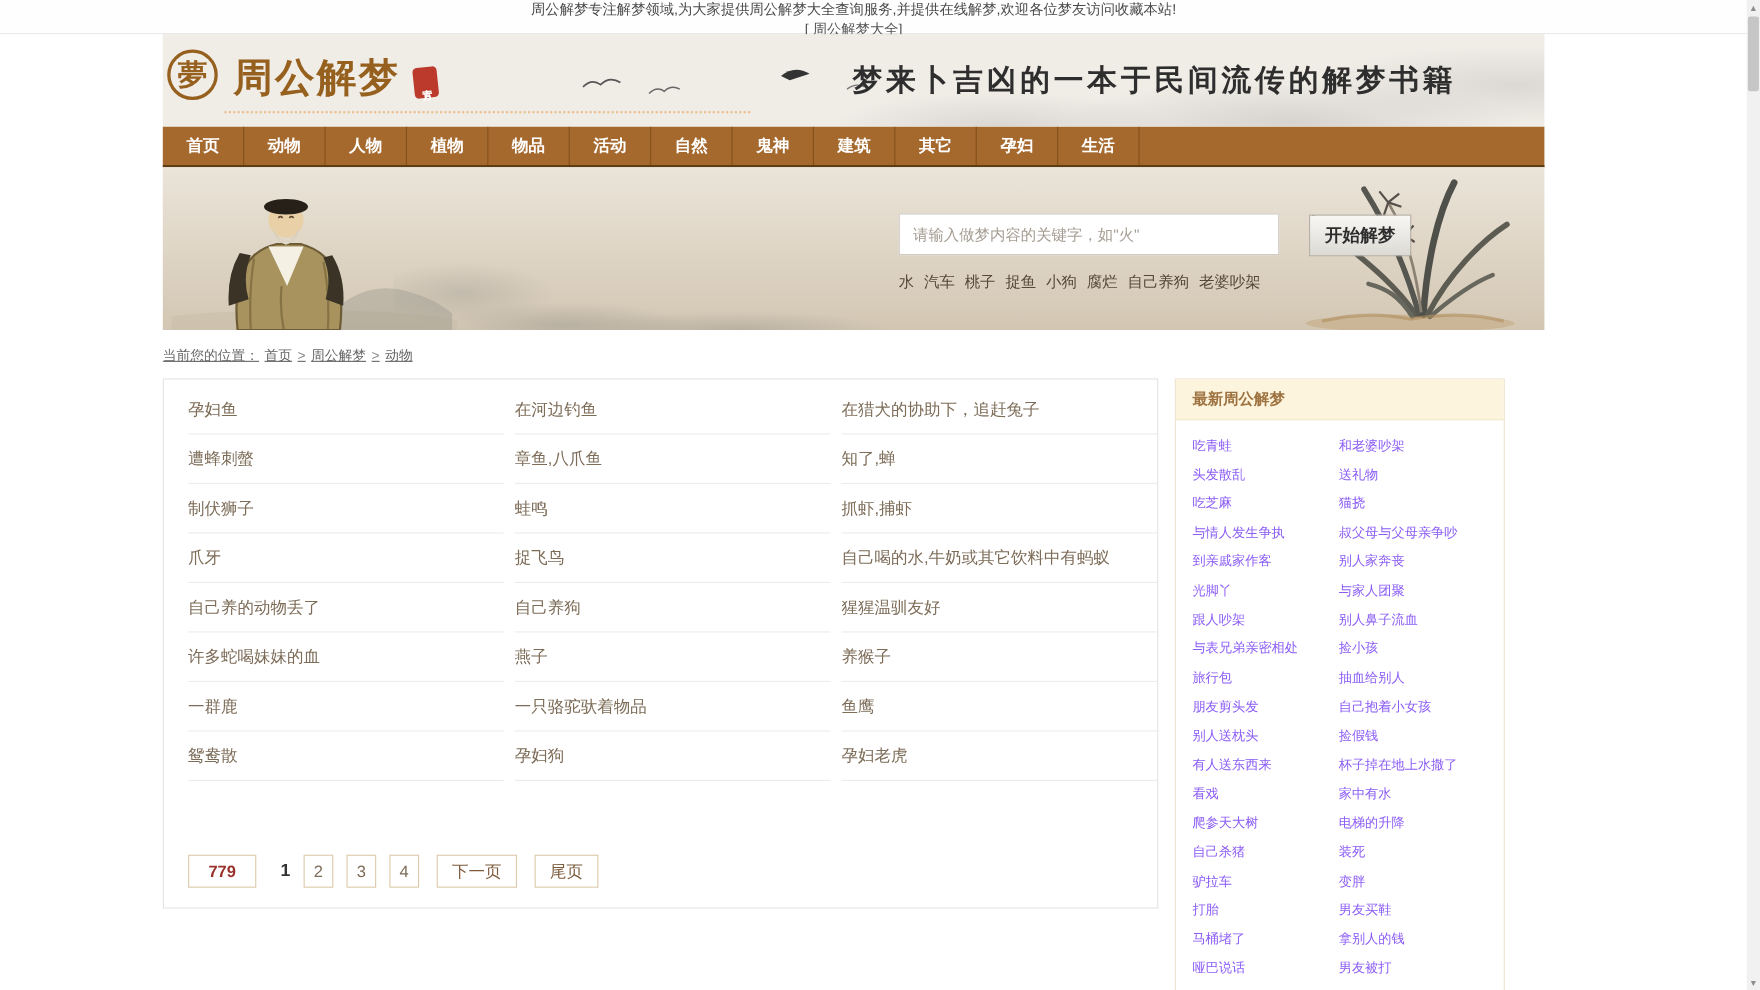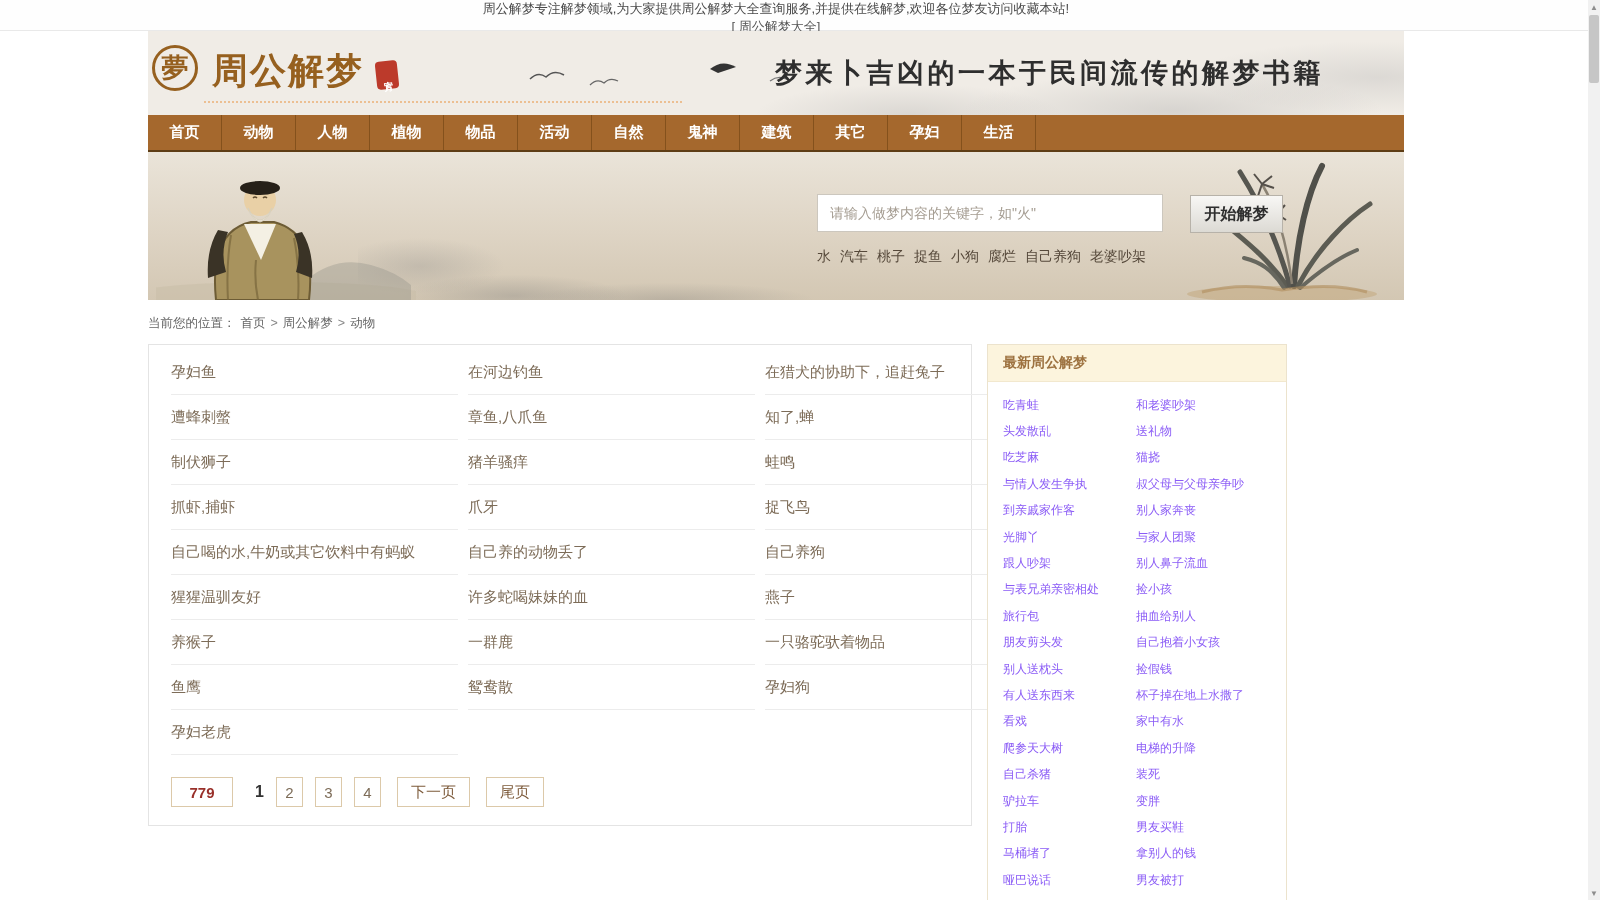--- a/index.html
+++ b/index.html
@@ -56,28 +56,28 @@
     border:1px solid #ccc7be; padding:0 12px; font-size:14px; color:#333; background:#fff; outline:none; }
   .search-input::placeholder { color:#a59d92; }
   .search-button { position:absolute; left:1042px; top:43px; width:93px; height:38px;
     background:linear-gradient(#f8f7f5,#dcdad4); border:1px solid #b7b2a9; font-size:16px;
     font-weight:bold; color:#2e2e2e; cursor:pointer; font-family:inherit; }
   .hot-words { position:absolute; left:669px; top:96px; font-size:14px; display:flex; gap:9px; }
   .hot-word { color:#55483a; text-decoration:none; cursor:pointer; }
 
   
   .breadcrumb { margin-top:14px; height:18px; display:flex; align-items:center; gap:5px;
-    font-size:12.5px; color:#666; }
+    font-size:12.5px; color:#666;text-decoration:underline; }
   .bc-link { color:#666; text-decoration:none; cursor:pointer; }
   .bc-sep { color:#888; }
 
   
   .content-row { display:flex; gap:15px; margin-top:12px; align-items:flex-start; }
 
-  .list-box { width:824px; background:#fff; border:1px solid #e4e4e4; padding:5px 0 18px 22px; }
+  .list-box { width:905px; background:#fff; border:1px solid #e4e4e4; padding:5px 0 18px 22px; }
   .dream-grid { display:grid; grid-template-columns:287px 287px 287px; column-gap:10px; }
   .dream-cell { height:45px; display:flex; align-items:center; border-bottom:1px solid #ececec; font-size:15px; }
   .dream-cell.empty { border-bottom:none; }
   .dream-link { color:#7d6c58; text-decoration:none; cursor:pointer; }
 
   .pagination { margin-top:22px; display:flex; align-items:center; gap:12px; font-size:15px; }
   .page-total { min-width:62px; height:30px; border:1px solid #dcc9a9; display:flex; align-items:center;
     justify-content:center; color:#99302a; font-weight:bold; padding:0 8px; }
   .page-current { font-weight:bold; color:#333; margin-left:10px; font-size:16px; }
   .page-numbers { display:flex; gap:12px; }
@@ -221,23 +221,20 @@
           <div class="dream-cell">
             <a class="dream-link">章鱼,八爪鱼</a>
           </div>
           <div class="dream-cell">
             <a class="dream-link">知了,蝉</a>
           </div>
           <div class="dream-cell">
             <a class="dream-link">制伏狮子</a>
           </div>
           <div class="dream-cell">
-            <a class="dream-link">猪羊骚痒</a>
-          </div>
-          <div class="dream-cell">
             <a class="dream-link">蛙鸣</a>
           </div>
           <div class="dream-cell">
             <a class="dream-link">抓虾,捕虾</a>
           </div>
           <div class="dream-cell">
             <a class="dream-link">爪牙</a>
           </div>
           <div class="dream-cell">
             <a class="dream-link">捉飞鸟</a>

